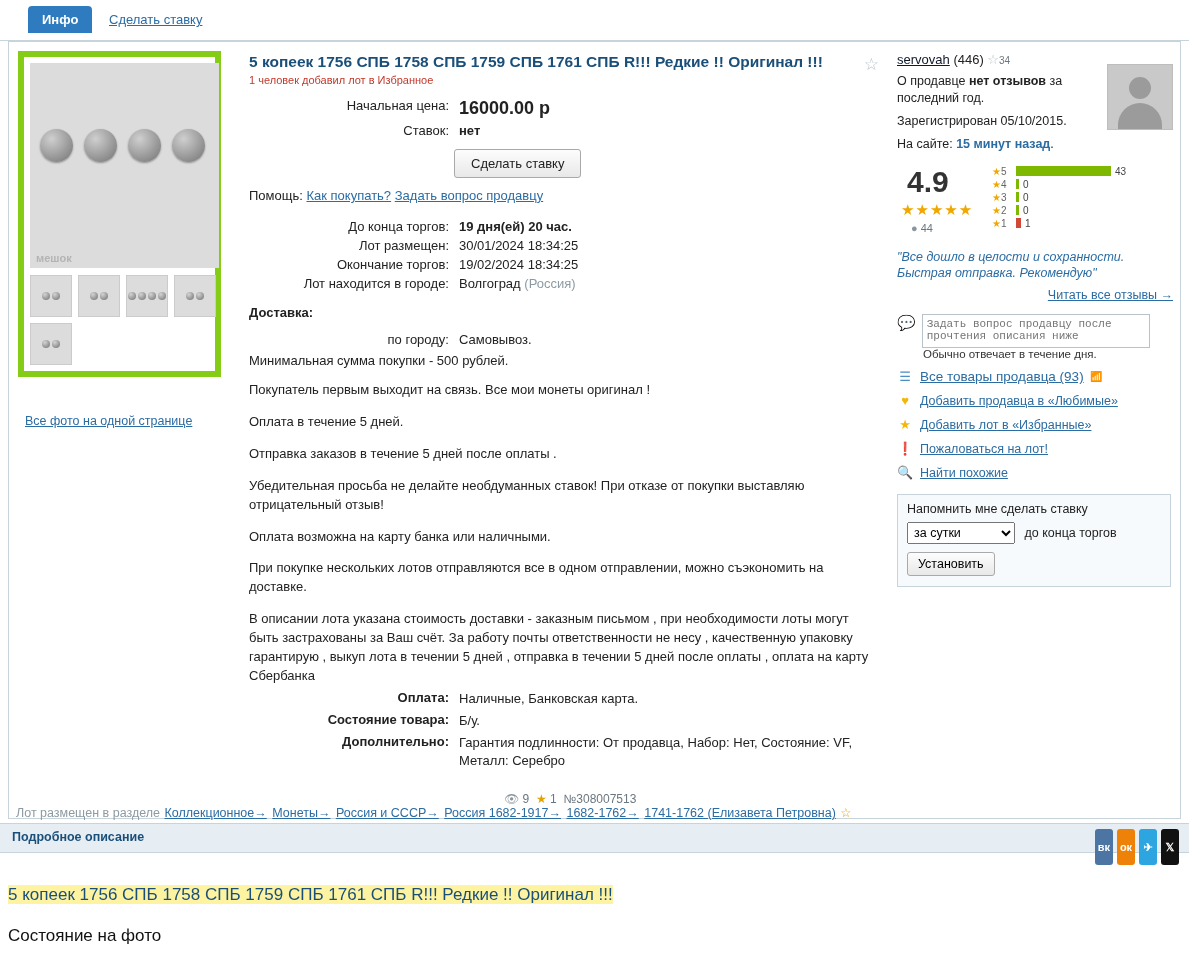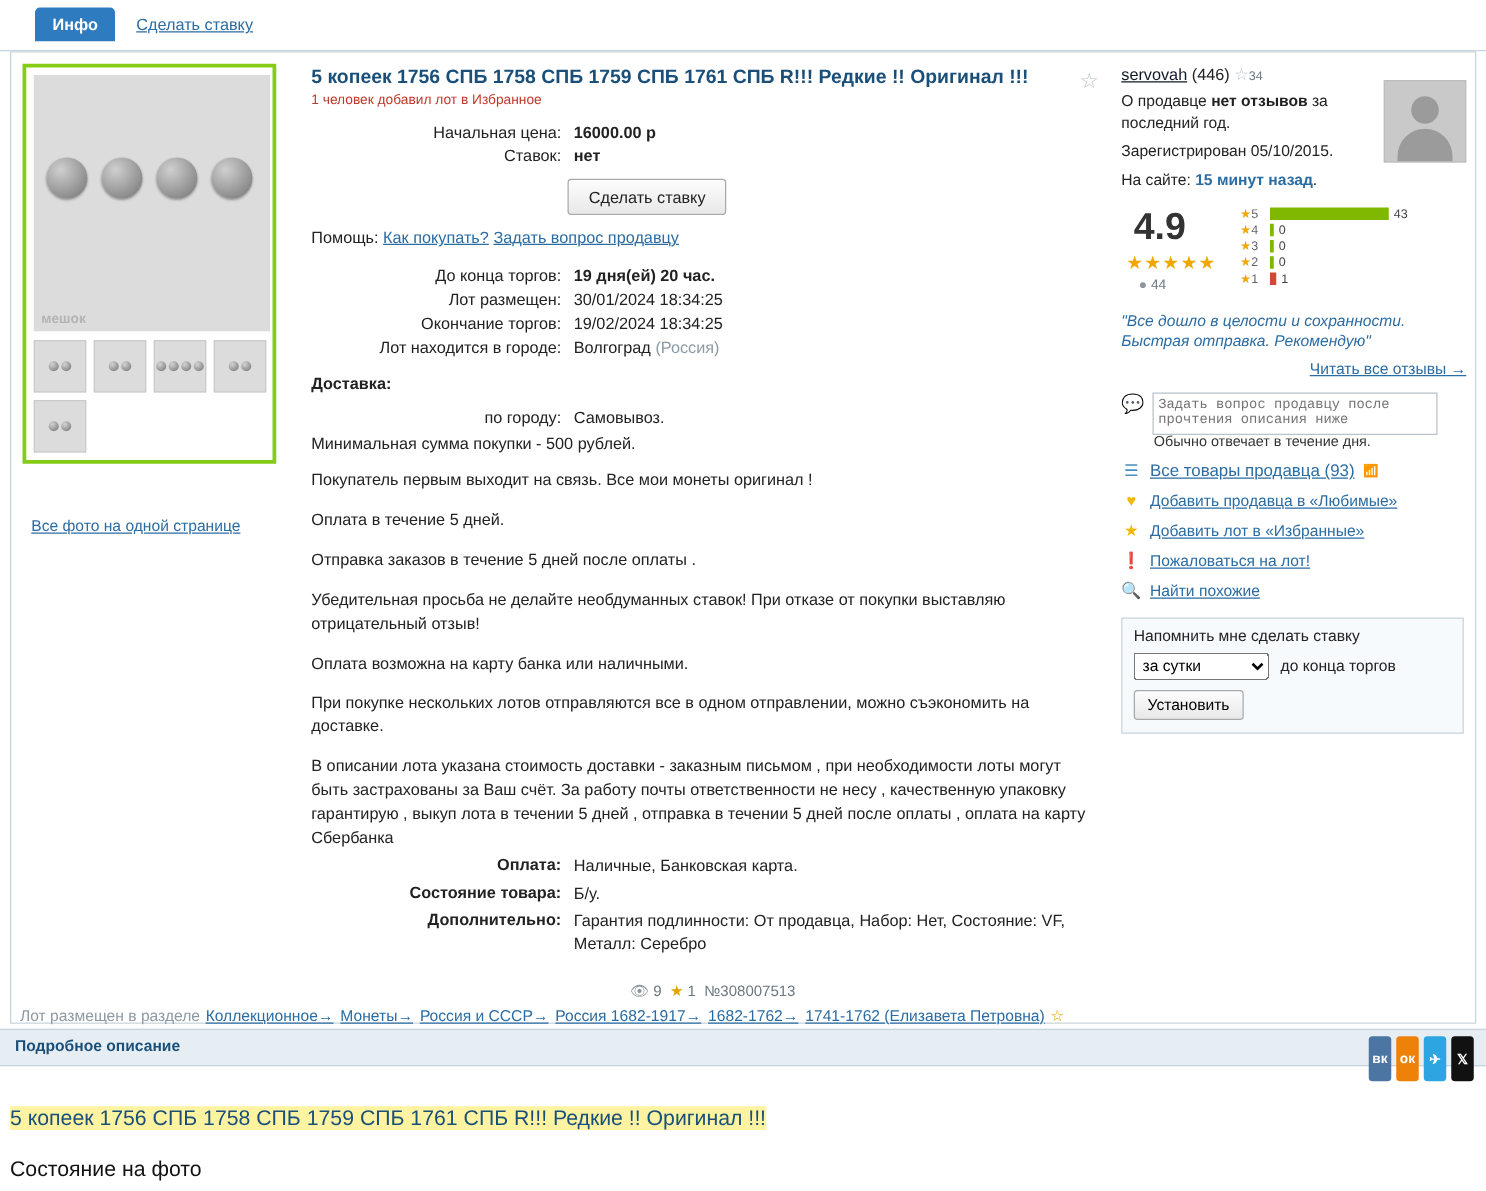--- a/index.html
+++ b/index.html
@@ -72,21 +72,21 @@
     border: 1px solid #c8d4dc;
     background: #fff;
     box-sizing: border-box;
   }
 
   
   .gallery {
     position: absolute;
     left: 9px; top: 9px;
     width: 203px;
-    border: 3px solid #84cc16;
+    border: 6px solid #84cc16;
     background: #fff;
     box-sizing: border-box;
     padding: 6px;
   }
   .main-photo {
     width: 189px; height: 205px;
     background: #dcdcdc;
     position: relative;
     overflow: hidden;
   }
@@ -164,21 +164,21 @@
     margin-top: 3px;
   }
   .kv {
     margin-top: 10px;
     font-size: 13px;
   }
   .kv table { border-collapse: collapse; }
   .kv td { padding: 2px 0; vertical-align: top; }
   .kv td.k { text-align: right; width: 200px; padding-right: 10px; color: #222; }
   .kv td.v { font-weight: bold; }
-  .price { font-weight: bold; font-size: 13px; }
+  .price { font-weight: bold; font-size: 18px; }
   .bid-btn {
     display: inline-block;
     margin: 9px 0 0 205px;
     padding: 6px 16px;
     font-size: 13px;
     background: linear-gradient(#fdfdfd,#e8e8e8);
     border: 1px solid #a9a9a9;
     border-radius: 3px;
     cursor: pointer;
   }

